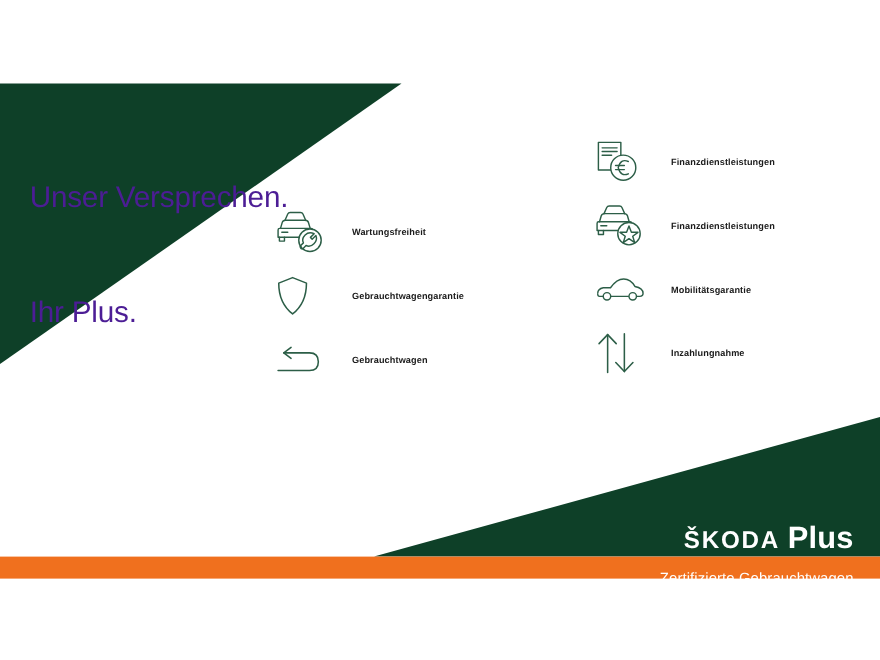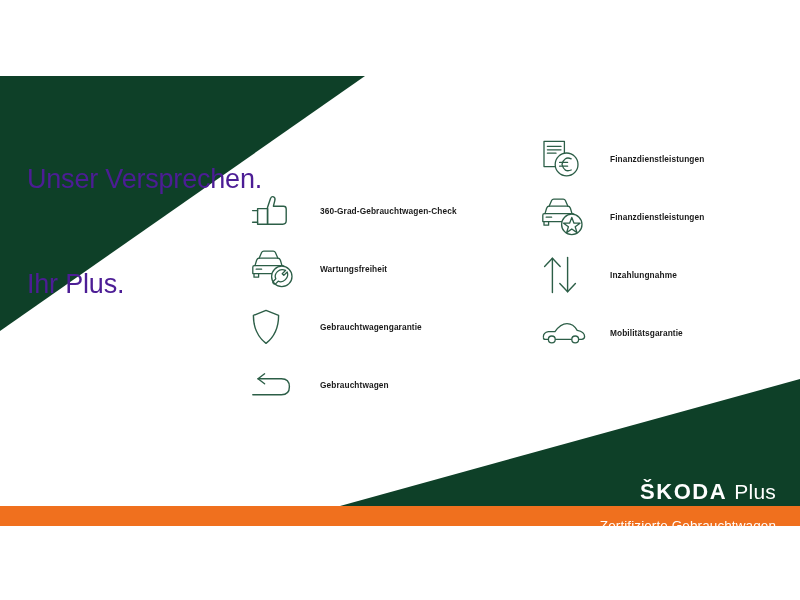--- a/index.html
+++ b/index.html
@@ -47,21 +47,21 @@
   }
   #headline .hl-line { display: block; }
 
   
   .benefit-col {
     position: absolute;
     display: flex;
     flex-direction: column;
   }
   #col-left  { left: 252px; top: 182px; }
-  #col-right { left: 542px; top: 130px; }
+  #col-right { left: 542px; top: 118px; }
 
   .benefit-row {
     display: flex;
     align-items: center;
     height: 58px;
   }
   .benefit-icon {
     width: 54px;
     min-width: 54px;
     height: 46px;
@@ -93,22 +93,22 @@
     justify-content: flex-end;
     gap: 7px;
   }
   #logo-skoda {
     font-size: 22px;
     font-weight: bold;
     letter-spacing: 1.6px;
     line-height: 1;
   }
   #logo-plus {
-    font-size: 21px;
-    font-weight: 400;
+    font-size: 28px;
+    font-weight: 700;
     letter-spacing: 0.2px;
     line-height: 1;
   }
   #logo-tagline {
     font-size: 13.5px;
     font-weight: 400;
     letter-spacing: 0.1px;
     margin-top: 16px;
     line-height: 1;
   }
@@ -124,31 +124,20 @@
     <rect x="0" y="506" width="800" height="20" fill="#F0701E"></rect>
   </svg>
 
   <div id="headline">
     <span class="hl-line">Unser Versprechen.</span>
     <span class="hl-line">Ihr Plus.</span>
   </div>
 
   <div class="benefit-col" id="col-left">
 
-    <div class="benefit-row">
-      <span class="benefit-icon">
-        <svg width="38" height="34" viewBox="0 0 38 34" fill="none" stroke="#2C5E47" stroke-width="1.4" stroke-linejoin="round" stroke-linecap="round">
-          <path d="M15.5 13.5 L18.5 4.5 Q19.6 2 21.6 2.8 Q23.6 3.7 22.8 6.6 L21.4 12.2 L31.5 12.2 Q34.2 12.2 34.2 14.9 L34.2 26.8 Q34.2 30.2 30.8 30.2 L15.5 30.2 Z"></path>
-          <rect x="5.6" y="14.6" width="10" height="15.6"></rect>
-          <path d="M5.6 16.6 L0.6 16.6"></path>
-          <path d="M5.6 28.2 L0.6 28.2"></path>
-        </svg>
-      </span>
-      <span class="benefit-label">360-Grad-Gebrauchtwagen-Check</span>
-    </div>
 
 
     <div class="benefit-row">
       <span class="benefit-icon">
         <svg width="42" height="38" viewBox="0 0 42 38" fill="none" stroke="#2C5E47" stroke-width="1.3" stroke-linejoin="round" stroke-linecap="round">
           <path d="M3 15.6 L4.6 10.2 Q5.2 8.2 7.4 8.2 L25.6 8.2 Q27.8 8.2 28.4 10.2 L30 15.6"></path>
           <path d="M7 8.4 L9.6 2.6 Q10.2 1.2 11.8 1.2 L21.2 1.2 Q22.8 1.2 23.4 2.6 L26 8.4"></path>
           <path d="M2.2 15.6 L30.8 15.6 Q32.2 15.6 32.2 17.2 L32.2 23.6 L0.8 23.6 L0.8 17.2 Q0.8 15.6 2.2 15.6 Z"></path>
           <path d="M4.2 19.2 L9.6 19.2"></path>
           <path d="M2 23.6 L2 27.2 L6.6 27.2 L6.6 23.6"></path>
@@ -208,43 +197,43 @@
           <path d="M2 23.6 L2 27.2 L6.6 27.2 L6.6 23.6"></path>
           <circle cx="29.8" cy="26.4" r="10.2" fill="#ffffff"></circle>
           <path d="M29.8 19.4 L32 25.2 L38 25.2 L33.2 28.8 L35 34.6 L29.8 31 L24.6 34.6 L26.4 28.8 L21.6 25.2 L27.6 25.2 Z"></path>
         </svg>
       </span>
       <span class="benefit-label">Finanzdienstleistungen</span>
     </div>
 
     <div class="benefit-row">
       <span class="benefit-icon">
-        <svg width="36" height="38" viewBox="0 0 36 38" fill="none" stroke="#2C5E47" stroke-width="1.4" stroke-linejoin="round" stroke-linecap="round">
-          <path d="M10.4 36.6 L10.4 2.2"></path>
-          <path d="M2.6 10.4 L10.4 2.2 L18.2 10.4"></path>
-          <path d="M25.6 1.4 L25.6 35.8"></path>
-          <path d="M17.8 27.6 L25.6 35.8 L33.4 27.6"></path>
-        </svg>
-      </span>
-      <span class="benefit-label">Inzahlungnahme</span>
-    </div>
-
-    <div class="benefit-row">
-      <span class="benefit-icon">
         <svg width="44" height="22" viewBox="0 0 44 22" fill="none" stroke="#2C5E47" stroke-width="1.3" stroke-linejoin="round" stroke-linecap="round">
           <path d="M1.4 14.6 Q1.4 10.6 6.4 9.6 L13 9.6 Q18.6 1.6 25 1.6 Q31.4 1.6 35.2 8.4 Q42.6 9.8 42.6 14.6 Q42.6 17.4 39.6 17.4 L36.8 17.4"></path>
           <path d="M29.4 17.4 L13.4 17.4"></path>
           <path d="M6.2 17.4 L3 17.4 Q1.4 17.4 1.4 15.6"></path>
           <circle cx="9.8" cy="17.4" r="3.4" fill="#ffffff"></circle>
           <circle cx="33.2" cy="17.4" r="3.4" fill="#ffffff"></circle>
         </svg>
       </span>
       <span class="benefit-label">Mobilitätsgarantie</span>
     </div>
 
+    <div class="benefit-row">
+      <span class="benefit-icon">
+        <svg width="36" height="38" viewBox="0 0 36 38" fill="none" stroke="#2C5E47" stroke-width="1.4" stroke-linejoin="round" stroke-linecap="round">
+          <path d="M10.4 36.6 L10.4 2.2"></path>
+          <path d="M2.6 10.4 L10.4 2.2 L18.2 10.4"></path>
+          <path d="M25.6 1.4 L25.6 35.8"></path>
+          <path d="M17.8 27.6 L25.6 35.8 L33.4 27.6"></path>
+        </svg>
+      </span>
+      <span class="benefit-label">Inzahlungnahme</span>
+    </div>
+
 
   </div>
 
   <div id="logo-block">
     <div id="logo-wordmark-row">
       <span id="logo-skoda">ŠKODA</span>
       <span id="logo-plus">Plus</span>
     </div>
     <div id="logo-tagline">Zertifizierte Gebrauchtwagen</div>
   </div>

